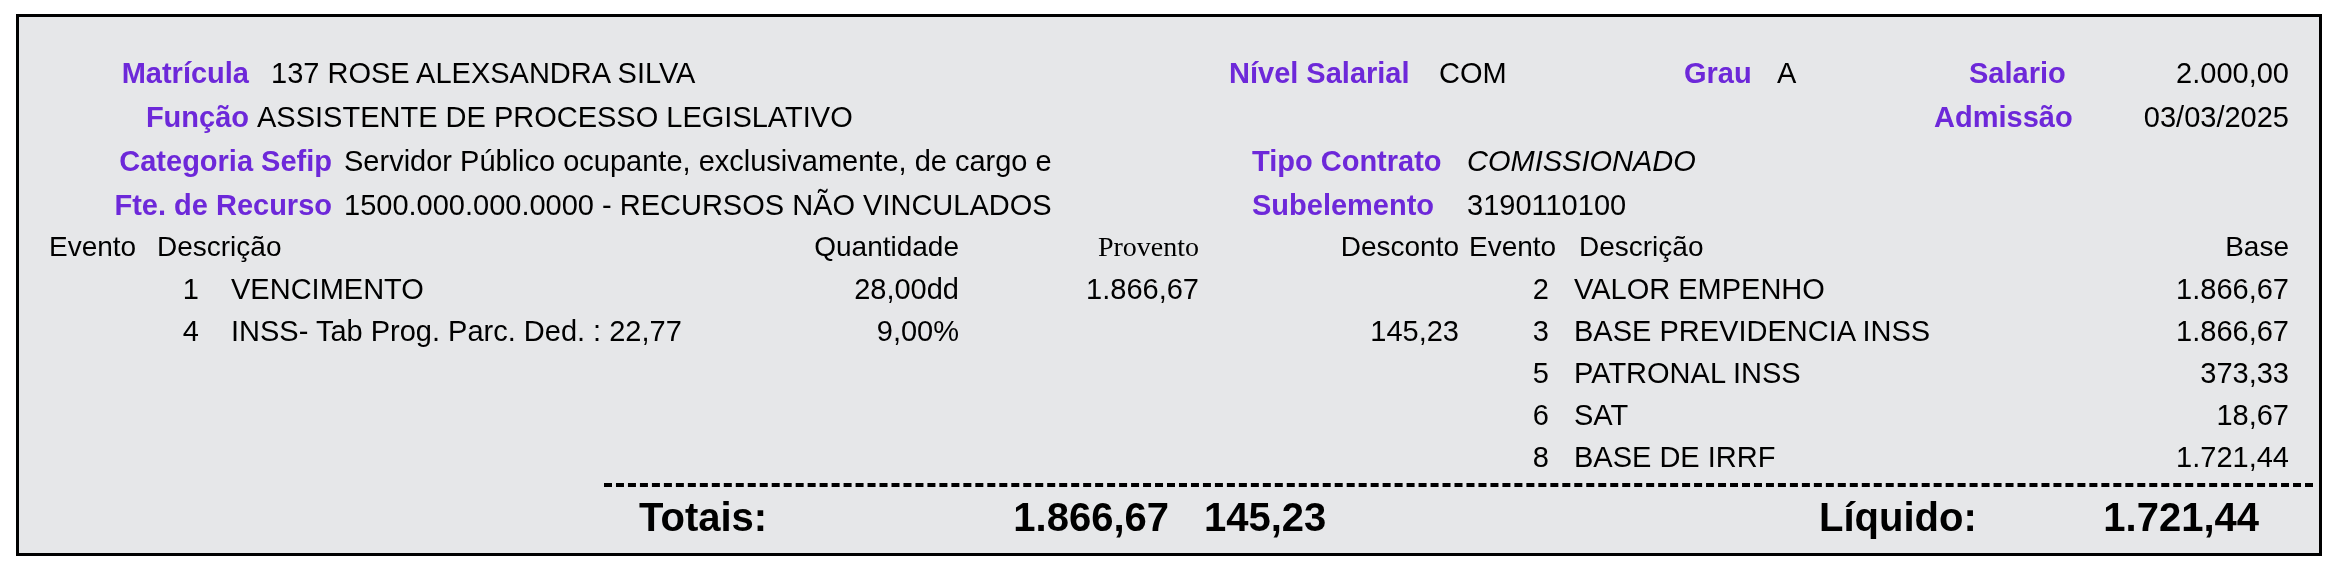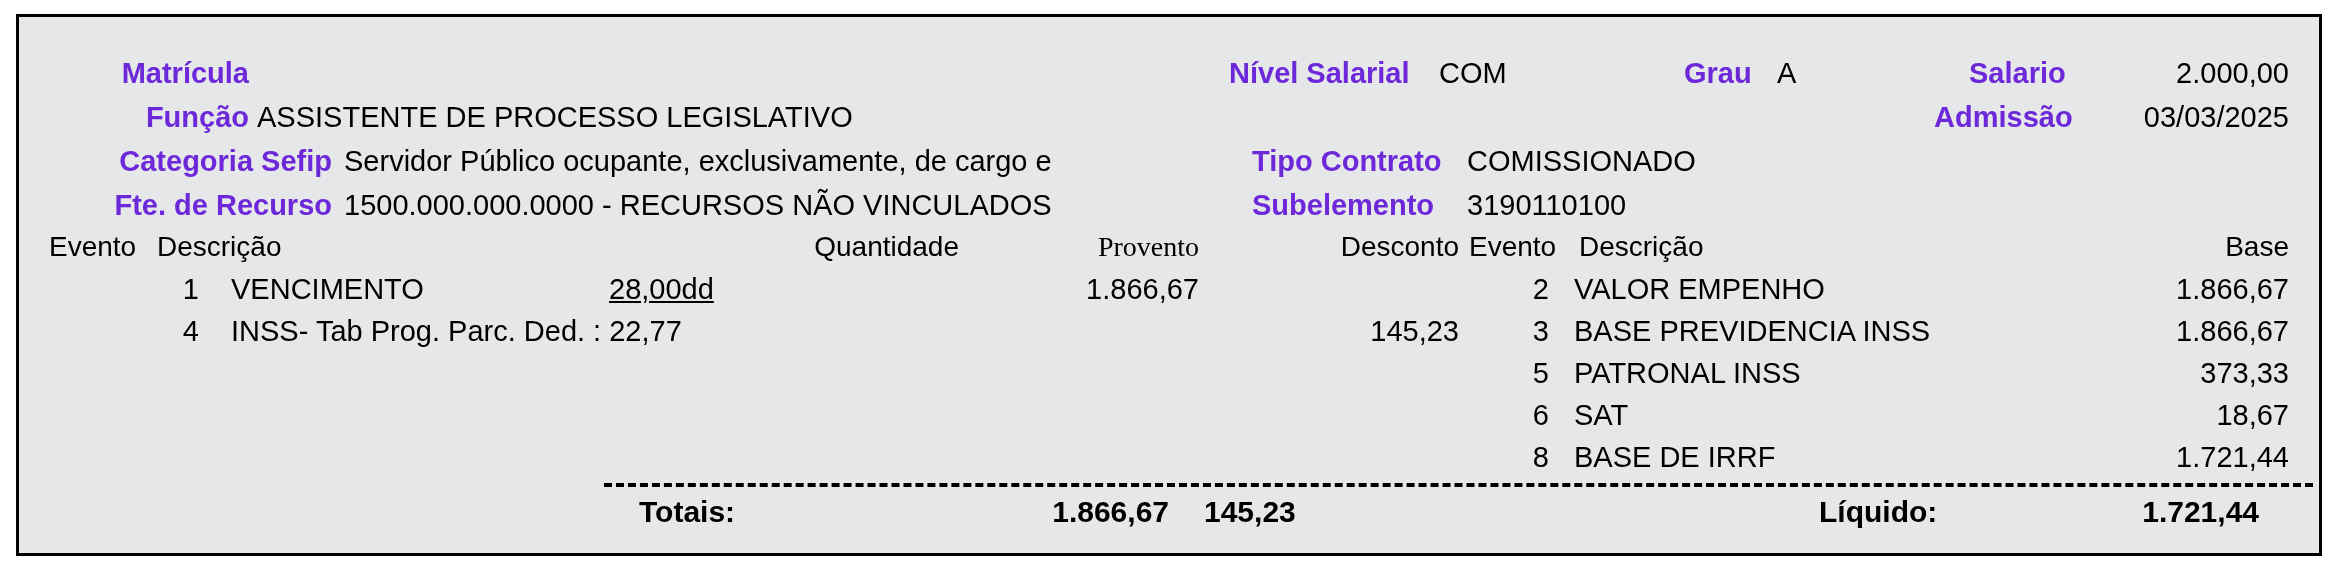--- a/index.html
+++ b/index.html
@@ -81,55 +81,56 @@
   .totals {
     position: absolute;
     left: 0;
     right: 0;
     top: 478px;
     height: 40px;
   }
   .tot {
     position: absolute;
     font-weight: bold;
-    font-size: 30px;
+    font-size: 40px;
     color: #000;
     white-space: nowrap;
   }
 </style>
 </head>
 <body>
 
 <div class="page">
   <div class="payslip">
 
     <div class="hdr">
 
       <div class="row-abs lbl l-lbl" style="left:0; width:200px; top:18px;">Matrícula</div>
+      <div class="row-abs val" style="left:222px; top:18px;">137 ROSE ALEXSANDRA SILVA</div>
 
       <div class="row-abs lbl" style="left:1180px; top:18px;">Nível Salarial</div>
       <div class="row-abs val" style="left:1390px; top:18px;">COM</div>
 
       <div class="row-abs lbl" style="left:1635px; top:18px;">Grau</div>
       <div class="row-abs val" style="left:1728px; top:18px;">A</div>
 
       <div class="row-abs lbl" style="left:1920px; top:18px;">Salario</div>
       <div class="row-abs val num" style="left:1990px; width:250px; top:18px; text-align:right;">2.000,00</div>
 
       <div class="row-abs lbl l-lbl" style="left:0; width:200px; top:62px;">Função</div>
       <div class="row-abs val" style="left:208px; top:62px;">ASSISTENTE DE PROCESSO LEGISLATIVO</div>
 
       <div class="row-abs lbl" style="left:1885px; top:62px;">Admissão</div>
       <div class="row-abs val num" style="left:1990px; width:250px; top:62px; text-align:right;">03/03/2025</div>
 
       <div class="row-abs lbl l-lbl" style="left:0; width:283px; top:106px;">Categoria Sefip</div>
       <div class="row-abs val" style="left:295px; top:106px;">Servidor Público ocupante, exclusivamente, de cargo e</div>
 
       <div class="row-abs lbl" style="left:1203px; top:106px;">Tipo Contrato</div>
-      <div class="row-abs val" style="left:1418px; top:106px;">COMISSIONADO</div>
+      <div class="row-abs val" style="left:1418px; top:106px;font-style:italic;">COMISSIONADO</div>
 
       <div class="row-abs lbl l-lbl" style="left:0; width:283px; top:150px;">Fte. de Recurso</div>
       <div class="row-abs val" style="left:295px; top:150px;">1500.000.000.0000 - RECURSOS NÃO VINCULADOS</div>
 
       <div class="row-abs lbl" style="left:1203px; top:150px;">Subelemento</div>
       <div class="row-abs val" style="left:1418px; top:150px;">3190110100</div>
     </div>
 
     <div class="cols">
 
@@ -138,26 +139,27 @@
       <div class="colhead num" style="left:560px; width:350px; top:0; text-align:right;">Quantidade</div>
       <div class="colhead num" style="left:820px; width:330px; top:0; text-align:right;font-family:Liberation Serif, serif;">Provento</div>
       <div class="colhead num" style="left:1060px; width:350px; top:0; text-align:right;">Desconto</div>
 
       <div class="colhead" style="left:1420px; top:0;">Evento</div>
       <div class="colhead" style="left:1530px; top:0;">Descrição</div>
       <div class="colhead num" style="left:1960px; width:280px; top:0; text-align:right;">Base</div>
 
       <div class="cell num" style="left:0; width:150px; top:42px; text-align:right;">1</div>
       <div class="cell" style="left:182px; top:42px;">VENCIMENTO</div>
-      <div class="cell num" style="left:560px; width:350px; top:42px; text-align:left;text-decoration:underline;">28,00dd</div>
+      <div class="cell num" style="left:560px; width:350px; top:42px; text-align:right;">28,00dd</div>
       <div class="cell num" style="left:820px; width:330px; top:42px; text-align:right;">1.866,67</div>
       <div class="cell num" style="left:1060px; width:350px; top:42px; text-align:right;"></div>
 
       <div class="cell num" style="left:0; width:150px; top:84px; text-align:right;">4</div>
       <div class="cell" style="left:182px; top:84px;">INSS- Tab Prog. Parc. Ded. : 22,77</div>
+      <div class="cell num" style="left:560px; width:350px; top:84px; text-align:right;">9,00%</div>
       <div class="cell num" style="left:820px; width:330px; top:84px; text-align:right;"></div>
       <div class="cell num" style="left:1060px; width:350px; top:84px; text-align:right;">145,23</div>
 
       <div class="cell num" style="left:1390px; width:110px; top:42px; text-align:right;">2</div>
       <div class="cell" style="left:1525px; top:42px;">VALOR EMPENHO</div>
       <div class="cell num" style="left:1960px; width:280px; top:42px; text-align:right;">1.866,67</div>
 
       <div class="cell num" style="left:1390px; width:110px; top:84px; text-align:right;">3</div>
       <div class="cell" style="left:1525px; top:84px;">BASE PREVIDENCIA INSS</div>
       <div class="cell num" style="left:1960px; width:280px; top:84px; text-align:right;">1.866,67</div>

